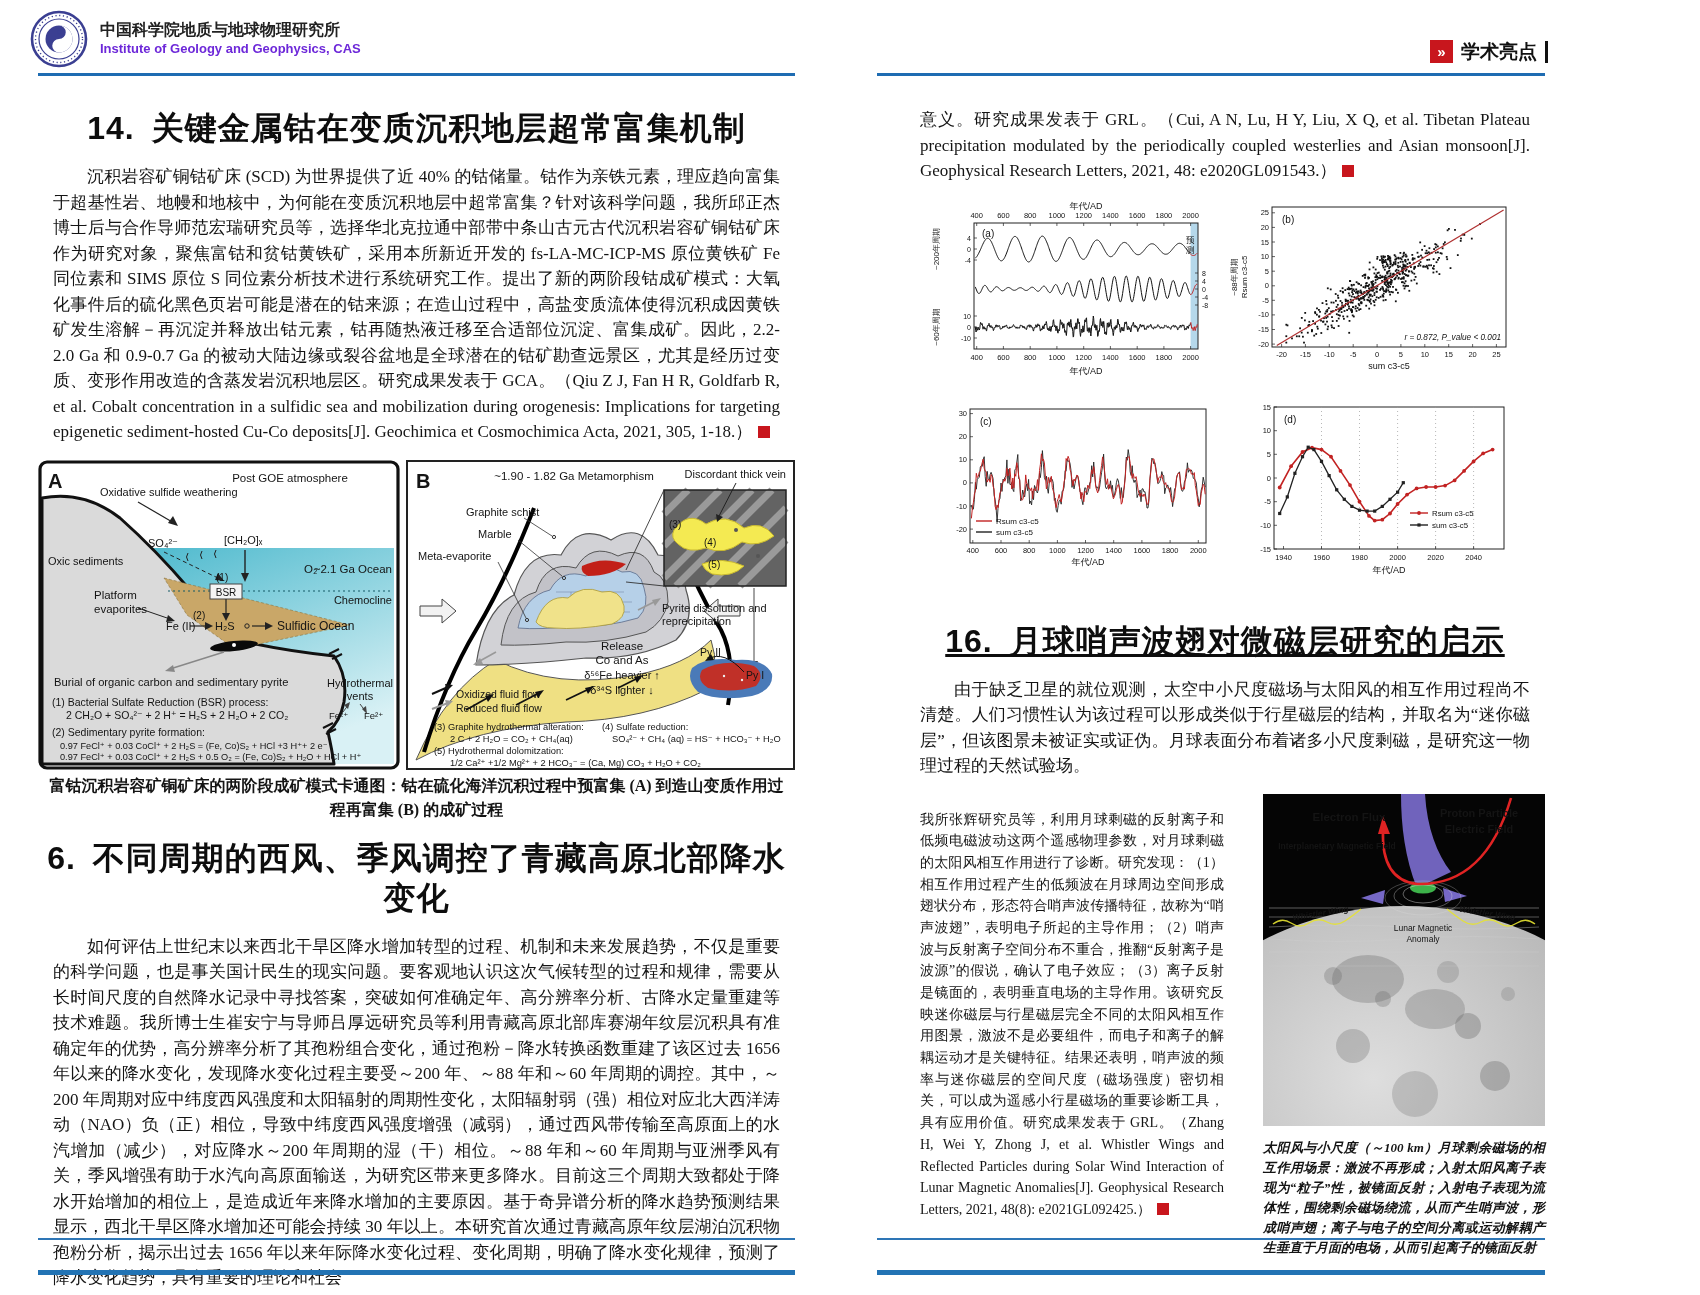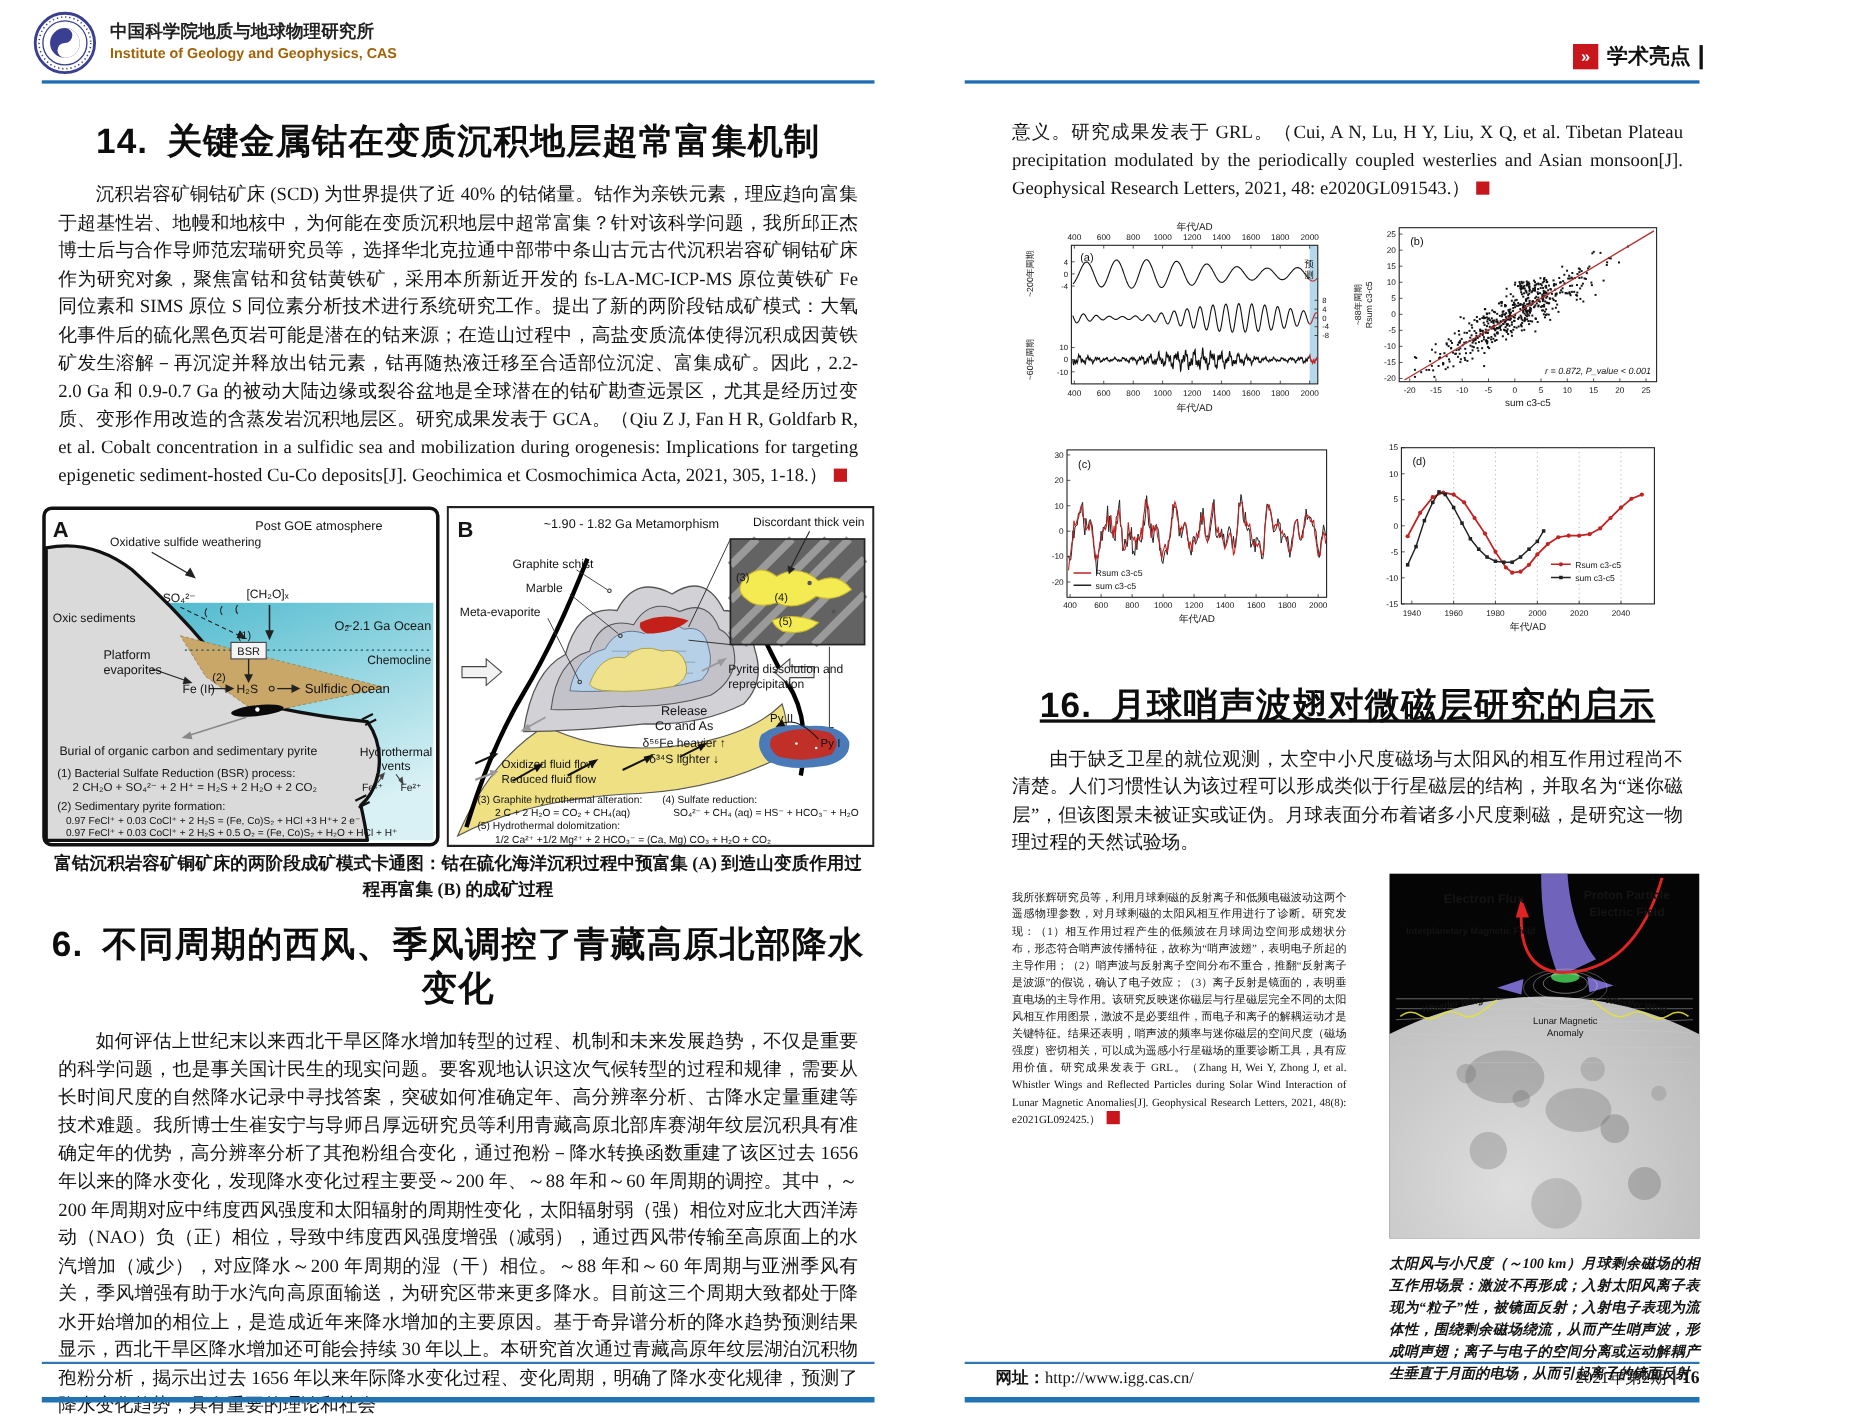--- a/index.html
+++ b/index.html
@@ -1,21 +1,21 @@
 <!DOCTYPE html>
 <html><head>
 <meta charset="utf-8">
 <style>
   html,body{margin:0;padding:0;background:#fff;}
   .spread{position:relative;width:1700px;height:1295px;background:#fff;overflow:hidden;
           font-family:"Liberation Serif","DejaVu Serif",serif;color:#141414;}
   
   .hdrL{position:absolute;left:30px;top:10px;display:flex;gap:12px;align-items:center;}
   .orgcn{font:700 16px/1.3 "Liberation Sans",sans-serif;color:#222;}
-  .orgen{font:700 13px/1.3 "Liberation Sans",sans-serif;color:#a16207;}
+  .orgen{font:700 13px/1.3 "Liberation Sans",sans-serif;color:#6d28d9;}
   .hdrR{position:absolute;left:1280px;top:40px;width:268px;display:flex;align-items:center;justify-content:flex-end;gap:8px;}
   .chev{width:23px;height:23px;background:#c8161d;color:#fff;font:900 15px/23px "Liberation Sans",sans-serif;text-align:center;}
   .seclab{font:900 19px/1 "Liberation Sans",sans-serif;color:#111;}
   .secbar{width:3px;height:22px;background:#111;}
   .rule{position:absolute;top:73px;height:3px;background:#1e6cb2;}
   .rule-l{left:38px;width:757px;}
   .rule-r{left:877px;width:668px;}
   
   .pageL{position:absolute;left:38px;top:92px;width:757px;}
   .pageR{position:absolute;left:905px;top:92px;width:640px;}
@@ -24,21 +24,21 @@
   .ind{text-indent:2em;}
   .endsq{display:inline-block;width:12px;height:12px;background:#c8161d;margin-left:6px;vertical-align:-1px;}
   .fig1{display:flex;gap:6px;margin:10px 0 4px;}
   .fcap{font:700 16px/1.5 "Liberation Serif",serif;text-align:center;margin:4px 6px 8px;}
   
   .fig2{width:600px;margin:8px auto 0;display:grid;grid-template-columns:300px 300px;justify-content:center;row-gap:6px;}
   .fig2 .pnlbox{display:flex;justify-content:center;}
   .fig2cap{font:700 17px/1.4 "Liberation Serif",serif;text-align:center;margin:8px 0 0;}
   .t16{margin-top:26px;text-decoration:underline;}
   .a16row{display:flex;gap:24px;margin-top:2px;}
-  .a16l{width:332px;font-size:10px;line-height:1.55;text-align:justify;}
+  .a16l{width:332px;font-size:14px;line-height:1.55;text-align:justify;}
   .a16r{width:282px;}
   .mooncap{font:700 13px/1.55 "Liberation Serif",serif;font-style:italic;text-align:justify;margin-top:8px;}
   
   .fthin{position:absolute;top:1238px;height:2px;background:#2e76b6;}
   .fthick{position:absolute;top:1270px;height:5px;background:#2273b4;}
   .ftxt{position:absolute;top:1243px;font-size:15px;display:flex;justify-content:space-between;align-items:center;}
   .ftxt .pgnum{font-weight:700;font-size:16px;}
   .ftxt .fsep{display:inline-block;width:2px;height:15px;background:#333;margin:0 6px;vertical-align:-2px;}
   .fl{left:38px;width:757px;}
   .fr{left:877px;width:668px;padding-left:28px;box-sizing:border-box;}
@@ -1143,20 +1143,16 @@
           <text x="160" y="137" font-size="8.5" fill="#b8b8b8" text-anchor="middle">Lunar Magnetic</text>
           <text x="160" y="148" font-size="8.5" fill="#b8b8b8" text-anchor="middle">Anomaly</text>
         </svg>
         <div class="mooncap">太阳风与小尺度（～100 km）月球剩余磁场的相互作用场景：激波不再形成；入射太阳风离子表现为“粒子”性，被镜面反射；入射电子表现为流体性，围绕剩余磁场绕流，从而产生哨声波，形成哨声翅；离子与电子的空间分离或运动解耦产生垂直于月面的电场，从而引起离子的镜面反射</div>
       </div>
     </div>
   </div>
 
   <div class="fthin fl"></div>
   <div class="fthin fr"></div>
-  <div class="ftxt fr">
-    <span><b>网址：</b><span>http://www.igg.cas.cn/</span></span>
-    <span><span>2021年第2期</span><span class="fsep"></span><span class="pgnum">16</span></span>
-  </div>
   <div class="fthick fl"></div>
   <div class="fthick fr"></div>
 
 </div>
 
 </body></html>

